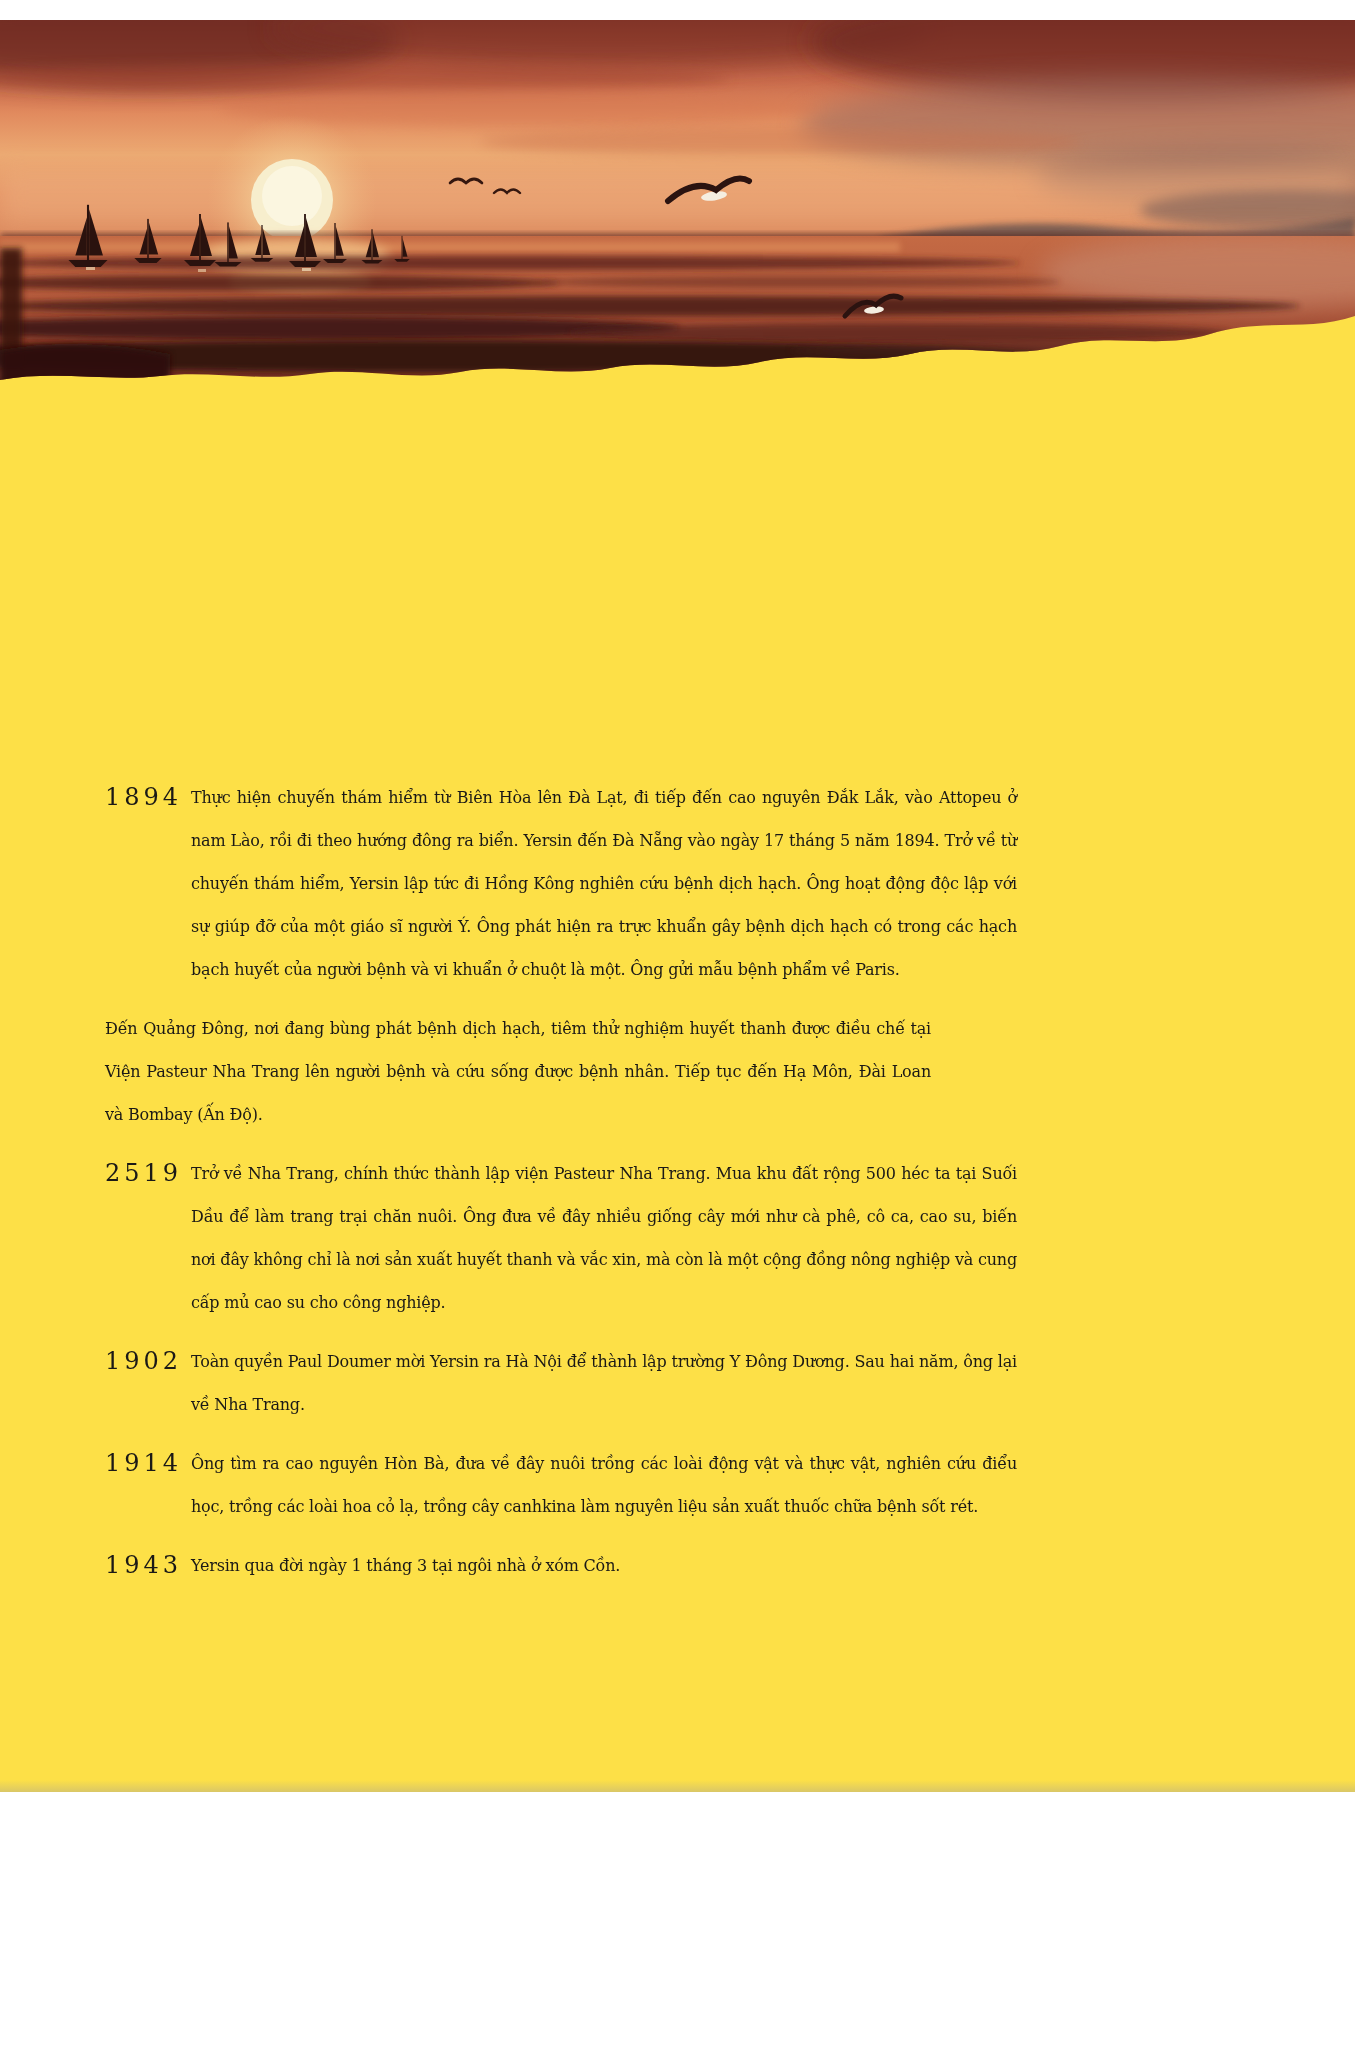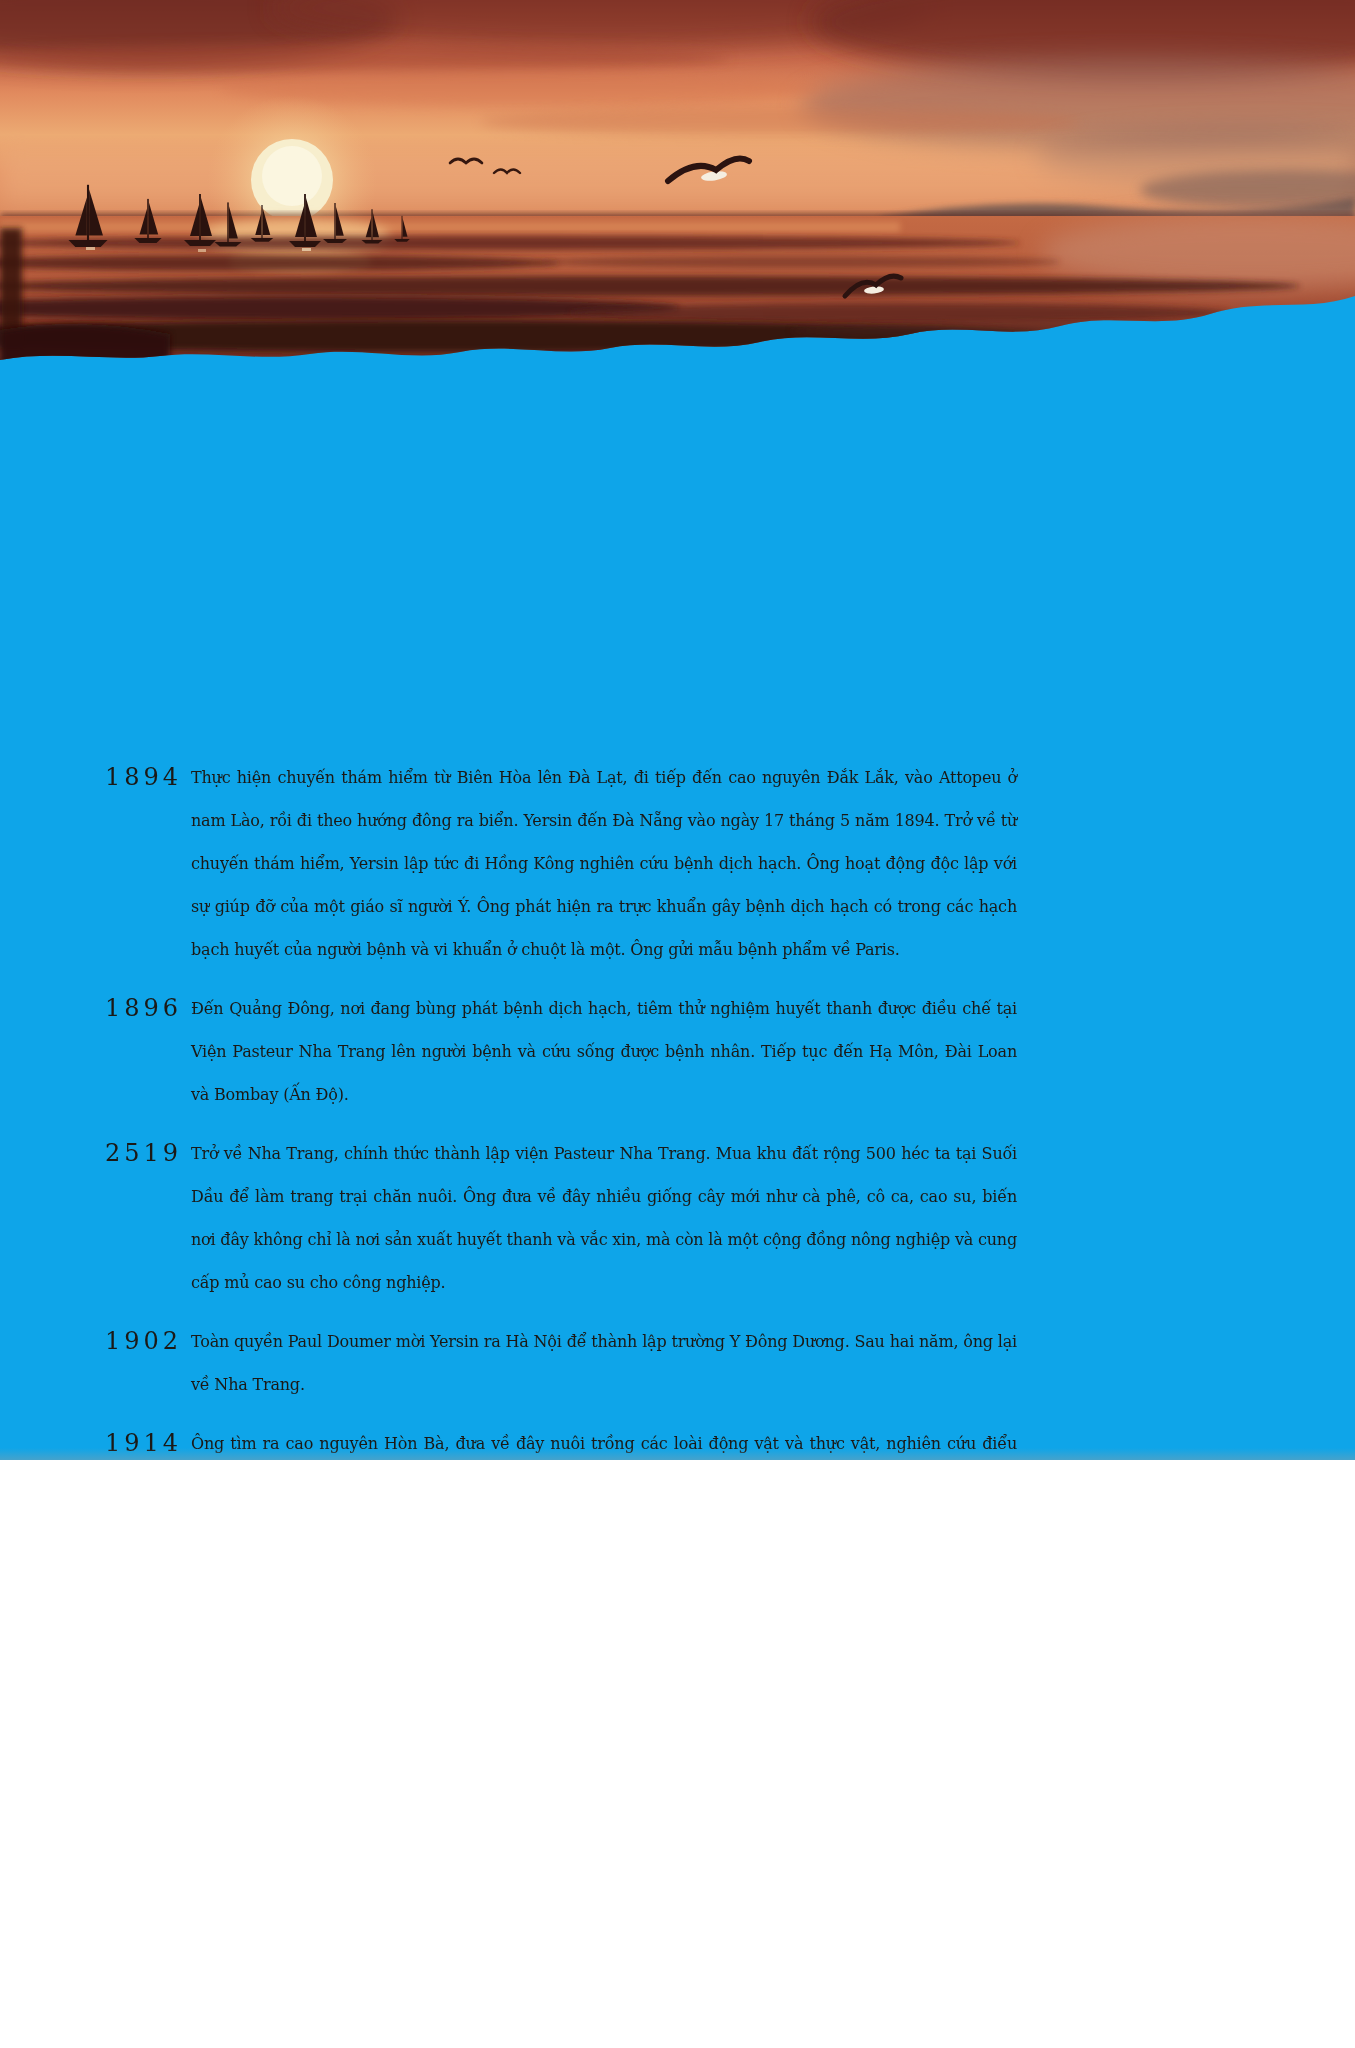--- a/index.html
+++ b/index.html
@@ -1,23 +1,24 @@
 <!DOCTYPE html>
 <html><head>
 <meta charset="utf-8">
 <style>
   html, body { margin: 0; padding: 0; background: #ffffff; }
   .page {
     position: relative;
     width: 1355px;
-    height: 1460px;
-    background: #0ea5e9;
+    height: 1772px;
+    background: #fde047;
     overflow: hidden;
     font-family: "DejaVu Serif", "Liberation Serif", serif;
     color: #1f1d1b;
+    margin-top: 20px;
   }
   .illustration {
     position: absolute;
     top: 0; left: 0;
     width: 1355px; height: 368px;
     line-height: 0;
   }
   .timeline {
     position: absolute;
     top: 756px;
@@ -224,21 +225,20 @@
 
   <div class="timeline">
 
     <div class="entry">
       <div class="year">1894</div>
       <div class="text">Thực hiện chuyến thám hiểm từ Biên Hòa lên Đà Lạt, đi tiếp đến cao nguyên Đắk Lắk, vào Attopeu ở nam Lào, rồi đi theo hướng đông ra biển. Yersin đến Đà Nẵng vào ngày 17 tháng 5 năm 1894. Trở về từ chuyến thám hiểm, Yersin lập tức đi Hồng Kông nghiên cứu bệnh dịch hạch. Ông hoạt động độc lập với sự giúp đỡ của một giáo sĩ người Ý. Ông phát hiện ra trực khuẩn gây bệnh dịch hạch có trong các hạch bạch huyết của người bệnh và vi khuẩn ở chuột là một. Ông gửi mẫu bệnh phẩm về Paris.</div>
     </div>
 
 
     <div class="entry">
-      <div class="year">1896</div>
       <div class="text">Đến Quảng Đông, nơi đang bùng phát bệnh dịch hạch, tiêm thử nghiệm huyết thanh được điều chế tại Viện Pasteur Nha Trang lên người bệnh và cứu sống được bệnh nhân. Tiếp tục đến Hạ Môn, Đài Loan và Bombay (Ấn Độ).</div>
     </div>
 
     <div class="entry">
       <div class="year">2519</div>
       <div class="text">Trở về Nha Trang, chính thức thành lập viện Pasteur Nha Trang. Mua khu đất rộng 500 héc ta tại Suối Dầu để làm trang trại chăn nuôi. Ông đưa về đây nhiều giống cây mới như cà phê, cô ca, cao su, biến nơi đây không chỉ là nơi sản xuất huyết thanh và vắc xin, mà còn là một cộng đồng nông nghiệp và cung cấp mủ cao su cho công nghiệp.</div>
     </div>
 
     <div class="entry">
       <div class="year">1902</div>

